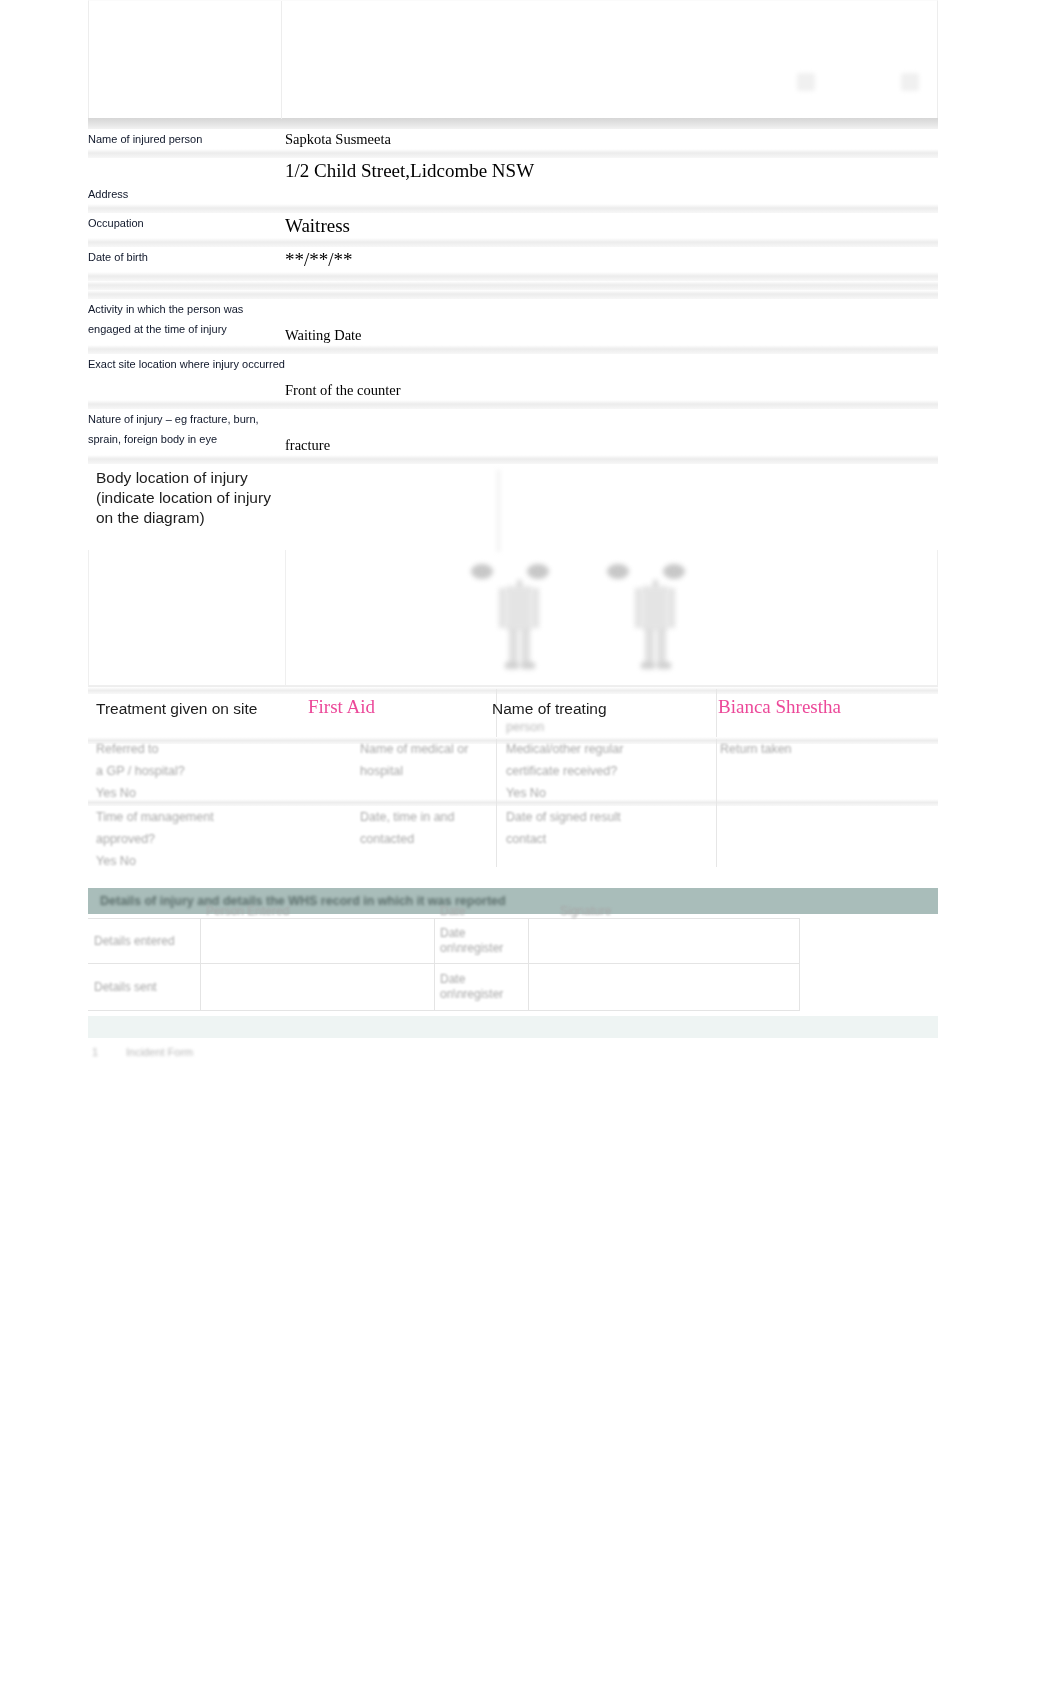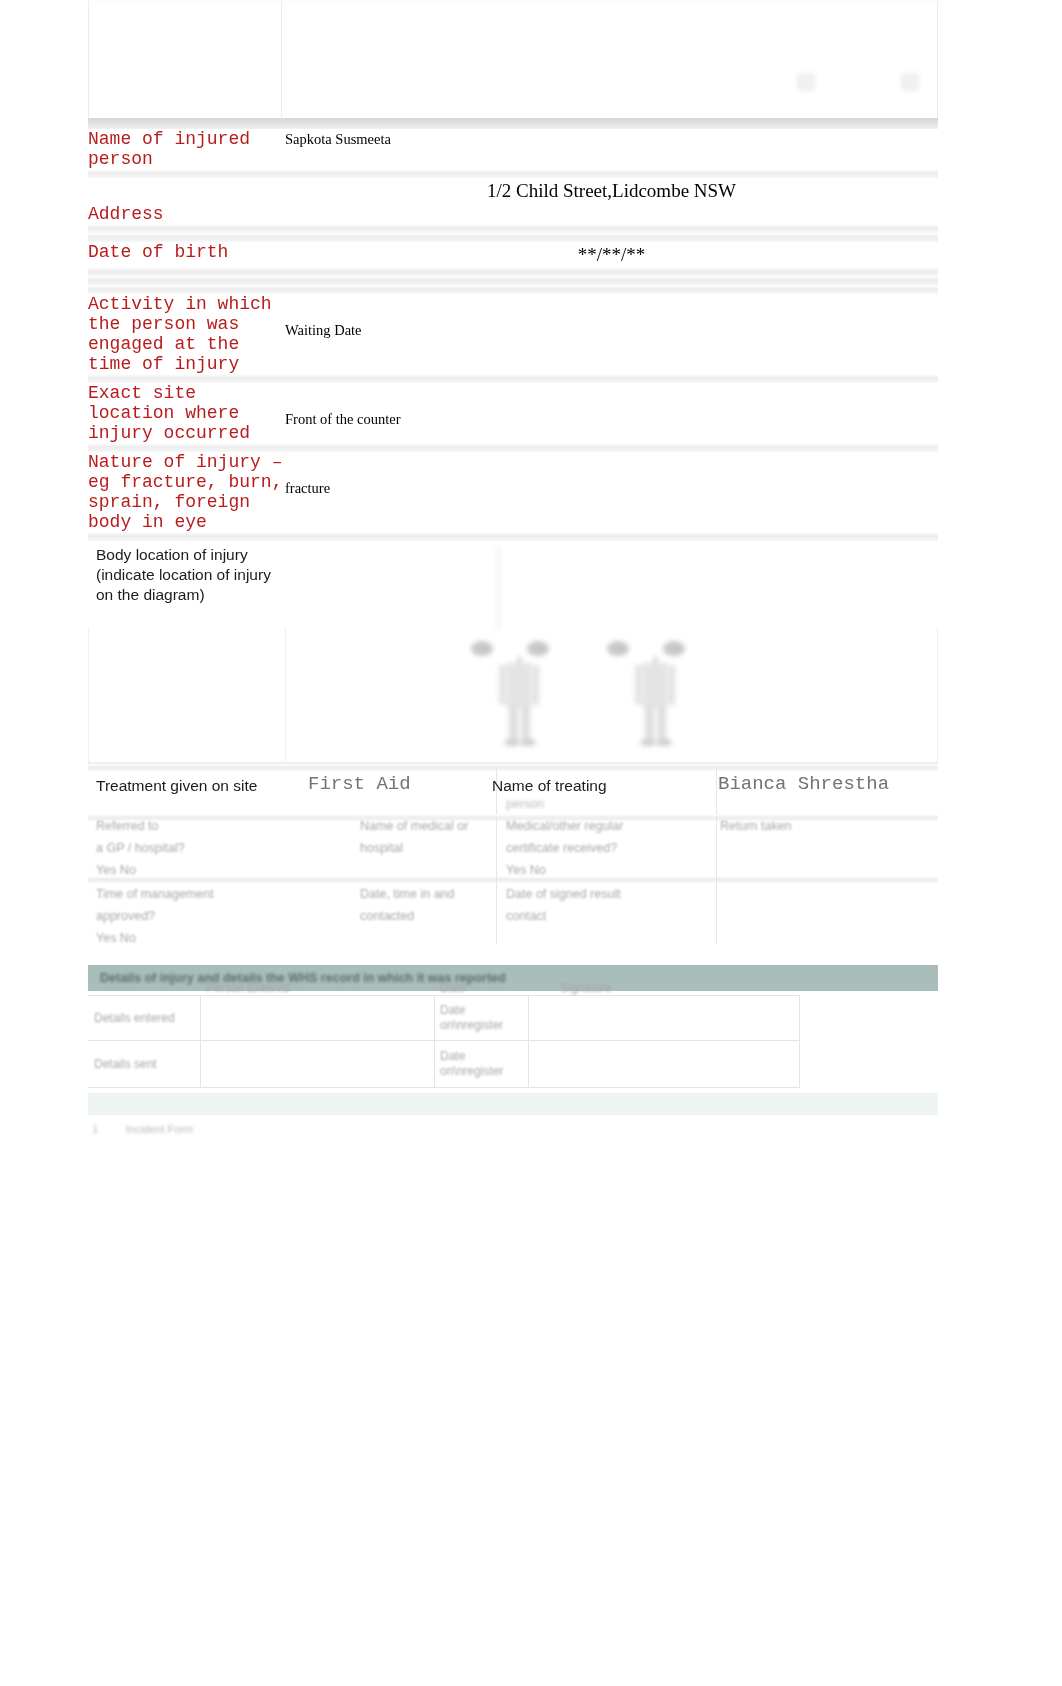--- a/index.html
+++ b/index.html
@@ -84,34 +84,34 @@
     padding: 0;
   }
   .row-sep td {
     height: 9px;
     background: linear-gradient(to bottom, #ffffff 0%, #ececec 45%, #f7f7f7 100%);
     padding: 0;
   }
   .lbl {
     width: 197px;
     padding: 6px 8px 8px 8px;
-    font-size: 18px;
+    font-size: 11px;
     line-height: 20px;
-    color: #b91c1c;
-    font-family: Liberation Mono, monospace;
+    color: #0f172a;
+    font-family: Liberation Sans, sans-serif;
   }
   .val {
     padding: 6px 8px 8px 8px;
     font-size: 16.5px;
     line-height: 24px;
     color: #000000;
     font-family: "Liberation Serif", serif;
   }
   .val.small { font-size: 14.5px; line-height: 20px; }
-  .val.big   { font-size: 19px;   line-height: 25px; text-align: center; }
+  .val.big   { font-size: 19px;   line-height: 25px; }
 
   
   .diagram-row {
     position: relative;
     height: 222px;
   }
   .diagram-label {
     position: absolute;
     left: 8px; top: 4px;
     width: 190px;
@@ -195,24 +195,24 @@
     background: #e6e6e6;
   }
   .treat-lbl {
     position: absolute;
     font-size: 15.5px;
     line-height: 20px;
     color: #1c1c1c;
   }
   .treat-val {
     position: absolute;
-    font-family: Liberation Mono, monospace;
+    font-family: Liberation Serif, serif;
     font-size: 19px;
     line-height: 24px;
-    color: #737373;
+    color: #ec4899;
   }
   .ghost-line {
     position: absolute;
     font-size: 12.5px;
     line-height: 16px;
   }
 
   
   .banner-wrap {
     position: relative;
@@ -302,20 +302,24 @@
           </tr>
 
         <tr>
           <td class="lbl" style="padding-top:26px;">Address</td>
           <td class="val big">1/2 Child Street,Lidcombe NSW</td>
         </tr>
         <tr class="row-sep">
             <td colspan="2"></td>
           </tr>
 
+        <tr>
+          <td class="lbl">Occupation</td>
+          <td class="val big">Waitress</td>
+        </tr>
         <tr class="row-sep">
             <td colspan="2"></td>
           </tr>
 
         <tr>
           <td class="lbl">Date of birth</td>
           <td class="val big">**/**/**</td>
         </tr>
         <tr class="row-sep">
             <td colspan="2"></td>

